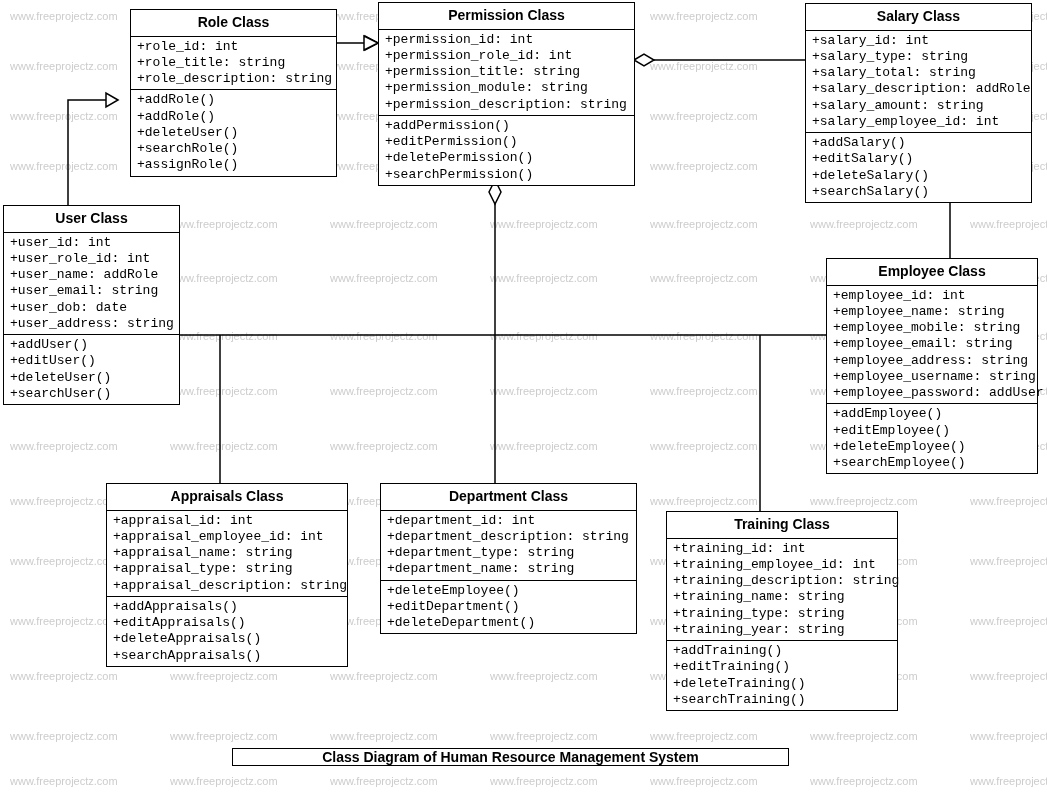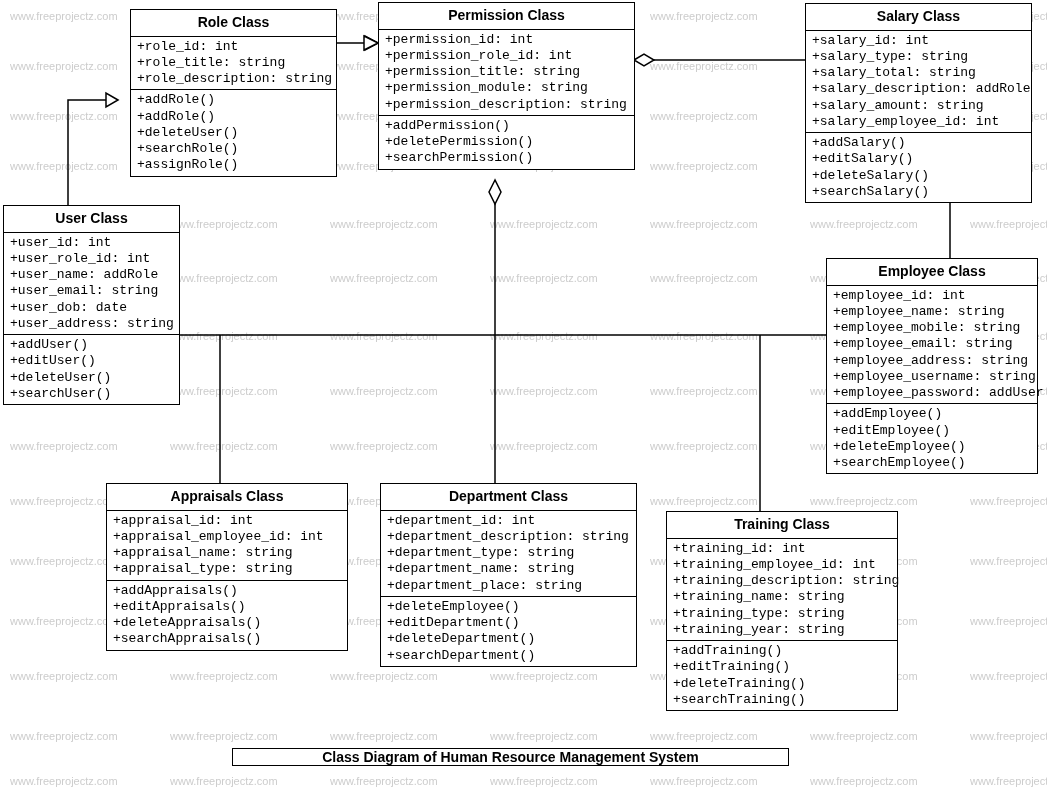--- a/index.html
+++ b/index.html
@@ -233,20 +233,21 @@
   <div class="class-title">Permission Class</div>
   <div class="class-section">
       <div>+permission_id: int</div>
       <div>+permission_role_id: int</div>
       <div>+permission_title: string</div>
       <div>+permission_module: string</div>
       <div>+permission_description: string</div>
     </div>
   <div class="class-section">
       <div>+addPermission()</div>
+      <div>+editPermission()</div>
       <div>+deletePermission()</div>
       <div>+searchPermission()</div>
     </div>
 </div>
 
 <div class="class-box" style="left:805px; top:3px; width:225px;">
   <div class="class-title">Salary Class</div>
   <div class="class-section">
       <div>+salary_id: int</div>
       <div>+salary_type: string</div>
@@ -300,43 +301,42 @@
     </div>
 </div>
 
 <div class="class-box" style="left:106px; top:483px; width:240px;">
   <div class="class-title">Appraisals Class</div>
   <div class="class-section">
       <div>+appraisal_id: int</div>
       <div>+appraisal_employee_id: int</div>
       <div>+appraisal_name: string</div>
       <div>+appraisal_type: string</div>
+      <div>+appraisal_description: string</div>
     </div>
   <div class="class-section">
       <div>+addAppraisals()</div>
       <div>+editAppraisals()</div>
       <div>+deleteAppraisals()</div>
       <div>+searchAppraisals()</div>
     </div>
 </div>
 
 <div class="class-box" style="left:380px; top:483px; width:255px;">
   <div class="class-title">Department Class</div>
   <div class="class-section">
       <div>+department_id: int</div>
       <div>+department_description: string</div>
       <div>+department_type: string</div>
       <div>+department_name: string</div>
-      <div>+department_place: string</div>
     </div>
   <div class="class-section">
       <div>+deleteEmployee()</div>
       <div>+editDepartment()</div>
       <div>+deleteDepartment()</div>
-      <div>+searchDepartment()</div>
     </div>
 </div>
 
 <div class="class-box" style="left:666px; top:511px; width:230px;">
   <div class="class-title">Training Class</div>
   <div class="class-section">
       <div>+training_id: int</div>
       <div>+training_employee_id: int</div>
       <div>+training_description: string</div>
       <div>+training_name: string</div>

